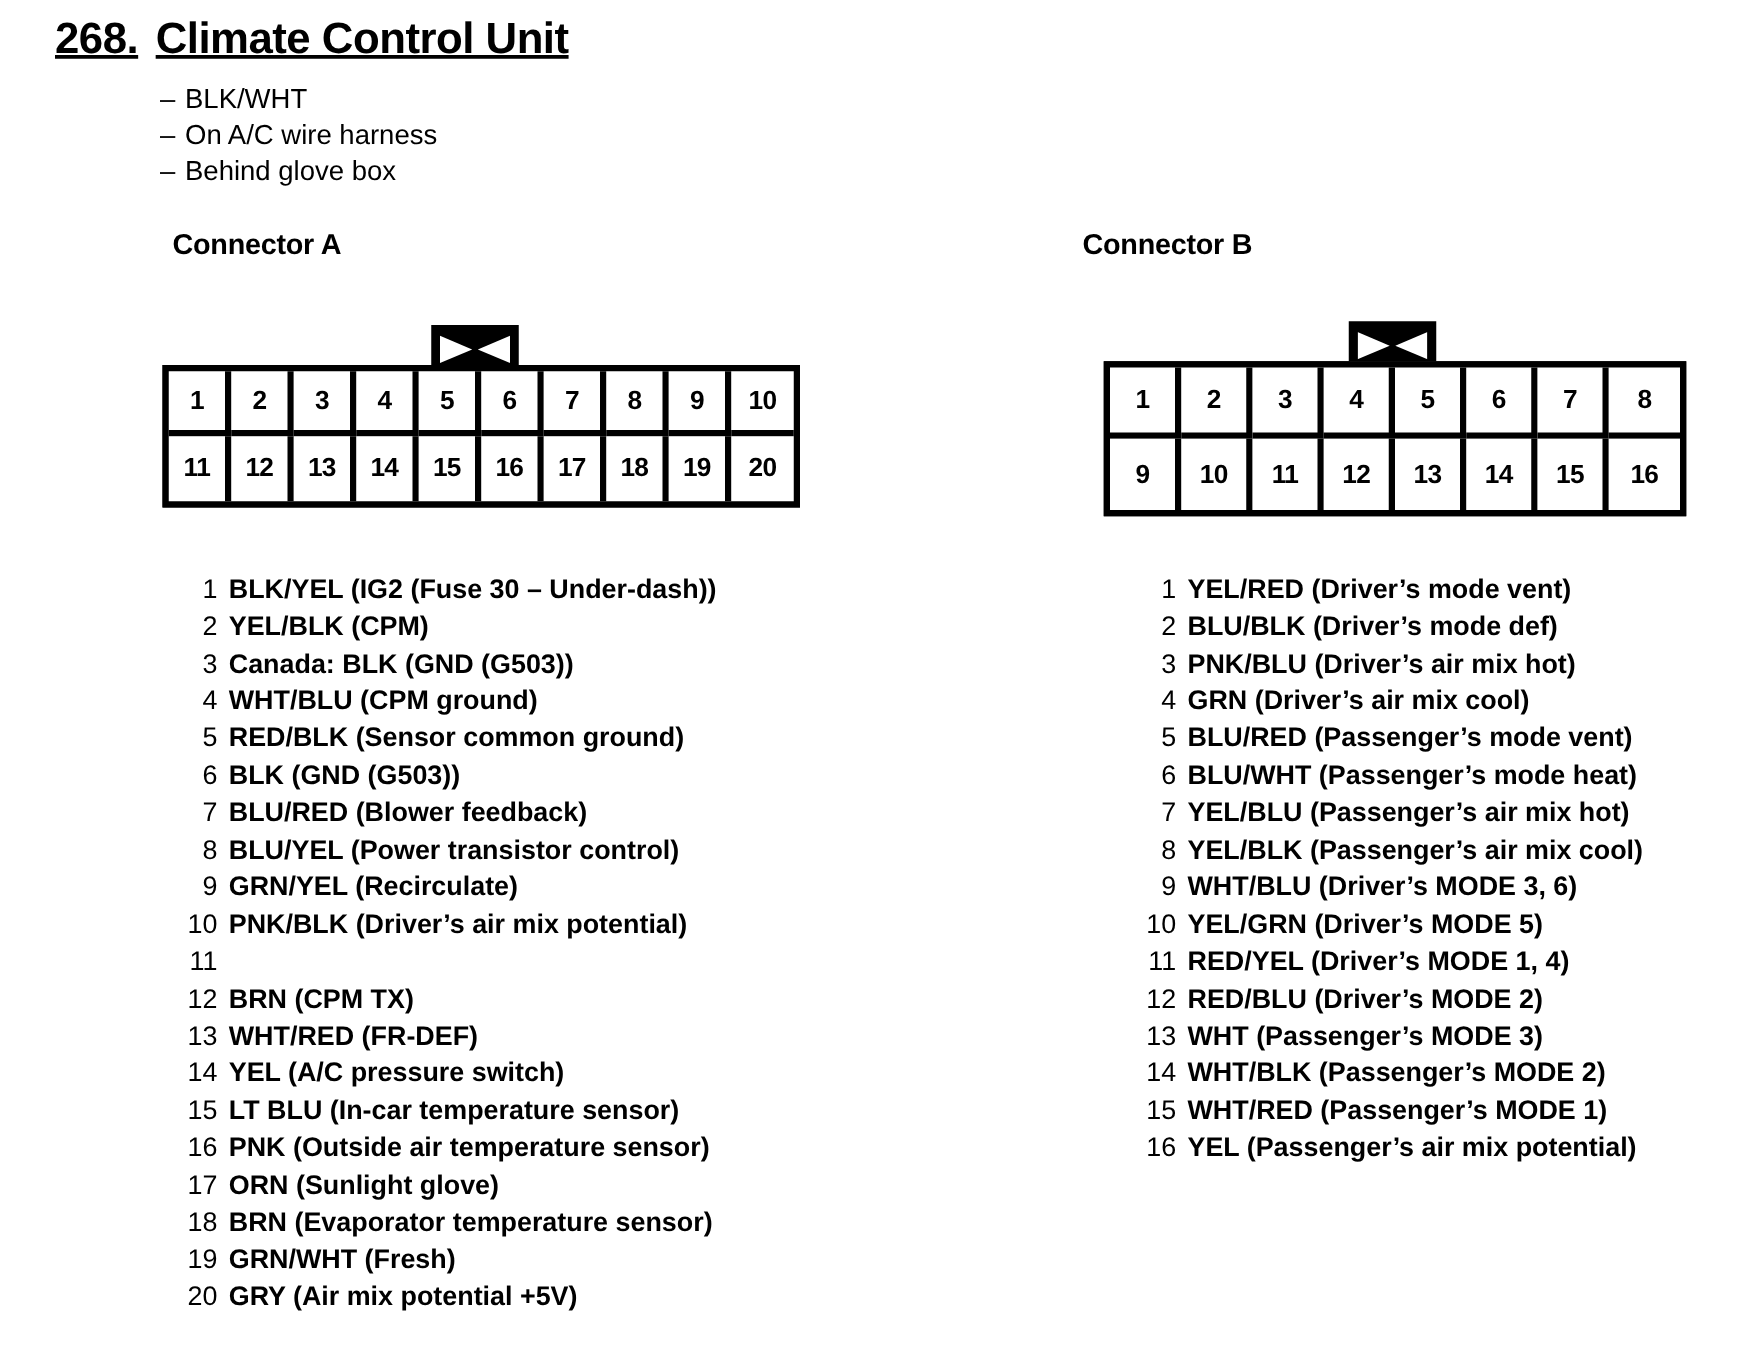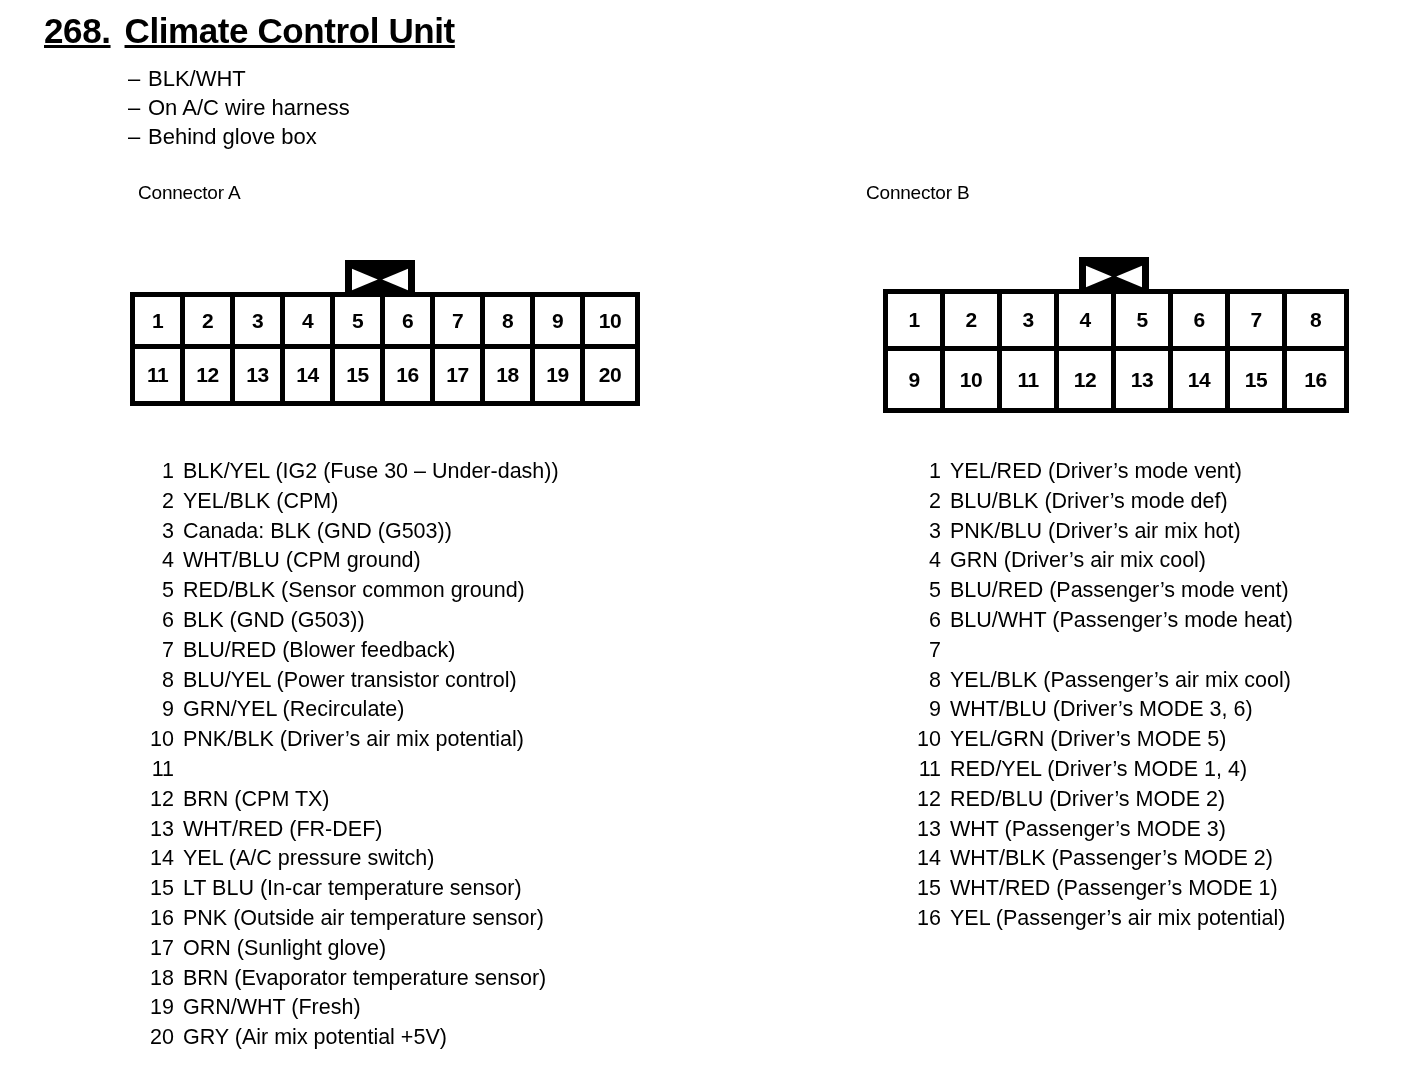--- a/index.html
+++ b/index.html
@@ -43,22 +43,22 @@
     white-space: nowrap;
   }
   .note-dash {
     display: inline-block;
     width: 20px;
   }
 
   
   .conn-heading {
     position: absolute;
-    font-size: 19px;
-    font-weight: normal;
+    font-size: 23px;
+    font-weight: bold;
     letter-spacing: -0.2px;
     white-space: nowrap;
   }
   #heading-a { left: 138px; top: 182px; }
   #heading-b { left: 866px; top: 182px; }
 
   
   .connector {
     position: absolute;
   }
@@ -123,20 +123,21 @@
     display: flex;
     white-space: nowrap;
   }
   .pin-no {
     width: 26px;
     text-align: right;
     flex: 0 0 auto;
   }
   .pin-desc {
     margin-left: 9px;
+    font-weight: bold;
   }
 </style>
 </head>
 <body>
 
 <div class="page-title">
   <span class="title-num">268.</span><span>Climate Control Unit</span>
 </div>
 
 <div class="notes">
@@ -327,20 +328,21 @@
     <div class="pin-item">
       <span class="pin-no">5</span>
       <span class="pin-desc">BLU/RED (Passenger’s mode vent)</span>
     </div>
     <div class="pin-item">
       <span class="pin-no">6</span>
       <span class="pin-desc">BLU/WHT (Passenger’s mode heat)</span>
     </div>
     <div class="pin-item">
       <span class="pin-no">7</span>
+      <span class="pin-desc">YEL/BLU (Passenger’s air mix hot)</span>
     </div>
     <div class="pin-item">
       <span class="pin-no">8</span>
       <span class="pin-desc">YEL/BLK (Passenger’s air mix cool)</span>
     </div>
     <div class="pin-item">
       <span class="pin-no">9</span>
       <span class="pin-desc">WHT/BLU (Driver’s MODE 3, 6)</span>
     </div>
     <div class="pin-item">

